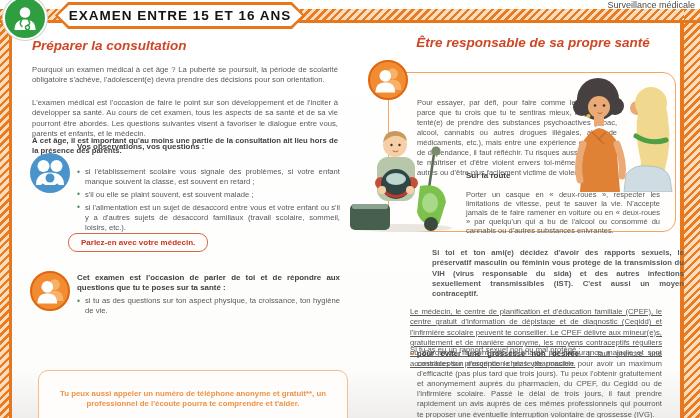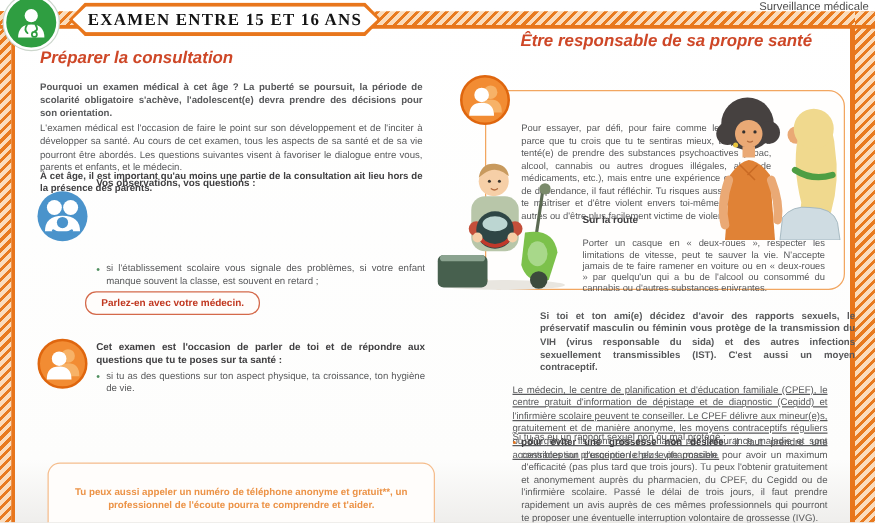--- a/index.html
+++ b/index.html
@@ -13,55 +13,55 @@
   #stripe-right{left:684px;top:9px;width:16px;height:409px;}
   .frameline{position:absolute;background:#e8761c;}
   #frame-top{left:0;top:20px;width:700px;height:3px;}
   #frame-left{left:9px;top:20px;width:3px;height:398px;}
   #frame-right{left:680px;top:20px;width:4px;height:398px;}
 
   #surveillance{position:absolute;top:0px;right:5px;font-size:9px;color:#4c4c4c;}
 
   
   #badge{position:absolute;left:55px;top:2px;width:250px;height:27px;
-         clip-path:polygon(0 50%,13px 0,237px 0,100% 50%,237px 100%,13px 100%);background:#e8761c;font-family:Liberation Serif, serif;}
+         clip-path:polygon(0 50%,13px 0,237px 0,100% 50%,237px 100%,13px 100%);background:#e8761c;}
   #badge-inner{position:absolute;left:3px;top:3px;right:3px;bottom:3px;
          clip-path:polygon(0 50%,11px 0,233px 0,100% 50%,233px 100%,11px 100%);
          background:#fff;display:flex;align-items:center;justify-content:center;}
   #badge-title{font-weight:bold;font-size:13.5px;letter-spacing:1px;color:#141414;}
 
   
   #logo{position:absolute;left:3px;top:-4px;width:44px;height:44px;border-radius:50%;
         background:#2f9e41;border:2.5px solid #fff;box-shadow:0 0 0 1px #ccd6cc;
         display:flex;align-items:center;justify-content:center;box-sizing:border-box;}
 
   
   .h-red{position:absolute;font-style:italic;font-weight:bold;font-size:13.5px;color:#ce4727;text-align:center;}
   #h-left{left:32px;top:38px;}
-  #h-right{left:392px;top:25px;width:282px;text-align:center;}
+  #h-right{left:392px;top:35px;width:282px;text-align:center;}
   .body-p{position:absolute;font-size:7.7px;line-height:10.4px;text-align:justify;color:#58595b;}
-  #p1{left:32px;top:57px;width:306px;font-weight:bold;}
+  #p1{left:32px;top:57px;width:306px;}
   #p2{left:32px;top:90px;width:306px;}
   #p-bold{left:32px;top:128px;width:306px;font-weight:bold;color:#414042;}
 
   
   .circle-icon{position:absolute;width:40px;height:40px;border-radius:50%;overflow:hidden;
                display:flex;align-items:center;justify-content:center;box-sizing:border-box;}
   #icon-parents{left:30px;top:153px;background:#4a93cb;}
   .orange-icon{background:#f28c33;border:2px solid #df660e;}
   #icon-teen{left:30px;top:271px;}
   #icon-box{left:368px;top:60px;z-index:3;}
 
   .sec-title{position:absolute;font-size:7.9px;font-weight:bold;color:#414042;line-height:10.4px;text-align:justify;}
   #t1{left:77px;top:142px;width:263px;}
   #t2{left:77px;top:273px;width:263px;}
   .blist{position:absolute;margin:0;padding:0;list-style:none;font-size:7.7px;line-height:10.2px;color:#58595b;}
   .blist li{position:relative;padding-left:8px;margin-bottom:2.5px;text-align:justify;}
   .blist li::before{content:"\2022";position:absolute;left:0;top:-0.5px;color:#4f8f5f;font-size:8.5px;}
-  #list1{left:77px;top:167px;width:263px;margin-top:43px;}
+  #list1{left:77px;top:167px;width:263px;}
   #list2{left:77px;top:296px;width:263px;}
 
   .cta{position:absolute;border:1px solid #d4694a;border-radius:9px;background:#fffdfb;
        color:#c0371f;font-weight:bold;font-size:8px;font-family:"Liberation Sans",sans-serif;
        padding:4px 12px;cursor:pointer;}
   #cta1{left:68px;top:233px;}
   #cta2{left:63px;top:360px;margin-top:11px;}
 
   #note{position:absolute;left:38px;top:370px;width:288px;border:1.2px solid #f5bd8d;border-radius:10px;
         color:#ec9347;font-size:7.8px;font-weight:bold;text-align:center;line-height:10px;
@@ -127,20 +127,22 @@
       <circle cx="13.5" cy="13" r="6" fill="#fff"></circle>
       <circle cx="26.5" cy="13" r="6" fill="#fff"></circle>
       <path d="M6 32 Q6 19.5 20 19.5 Q34 19.5 34 32 Z" fill="#fff"></path>
       <circle cx="20" cy="25" r="4.5" fill="#4a93cb"></circle>
       <path d="M12.5 31.5 q7.5 5.5 15 0" stroke="#4a93cb" stroke-width="2" fill="none" stroke-linecap="round"></path>
     </svg>
   </div>
   <div class="sec-title" id="t1">Vos observations, vos questions :</div>
   <ul class="blist" id="list1">
     <li>si l'établissement scolaire vous signale des problèmes, si votre enfant manque souvent la classe, est souvent en retard ;</li>
+    <li>s'il ou elle se plaint souvent, est souvent malade ;</li>
+    <li>si l'alimentation est un sujet de désaccord entre vous et votre enfant ou s'il y a d'autres sujets de désaccord familiaux (travail scolaire, sommeil, loisirs, etc.).</li>
   </ul>
   <button class="cta" id="cta1">Parlez-en avec votre médecin.</button>
 
   <div class="circle-icon orange-icon" id="icon-teen">
     <svg width="40" height="40" viewBox="0 0 40 40">
       <circle cx="25" cy="13" r="6" fill="#f7b267"></circle>
       <path d="M15 31 Q15 19.5 25 19.5 Q35 19.5 35 31 Z" fill="#f7b267"></path>
       <circle cx="17" cy="15.5" r="6.5" fill="#fff"></circle>
       <path d="M6 34 Q6 22.5 17 22.5 Q28 22.5 28 34 Z" fill="#fff"></path>
     </svg>

